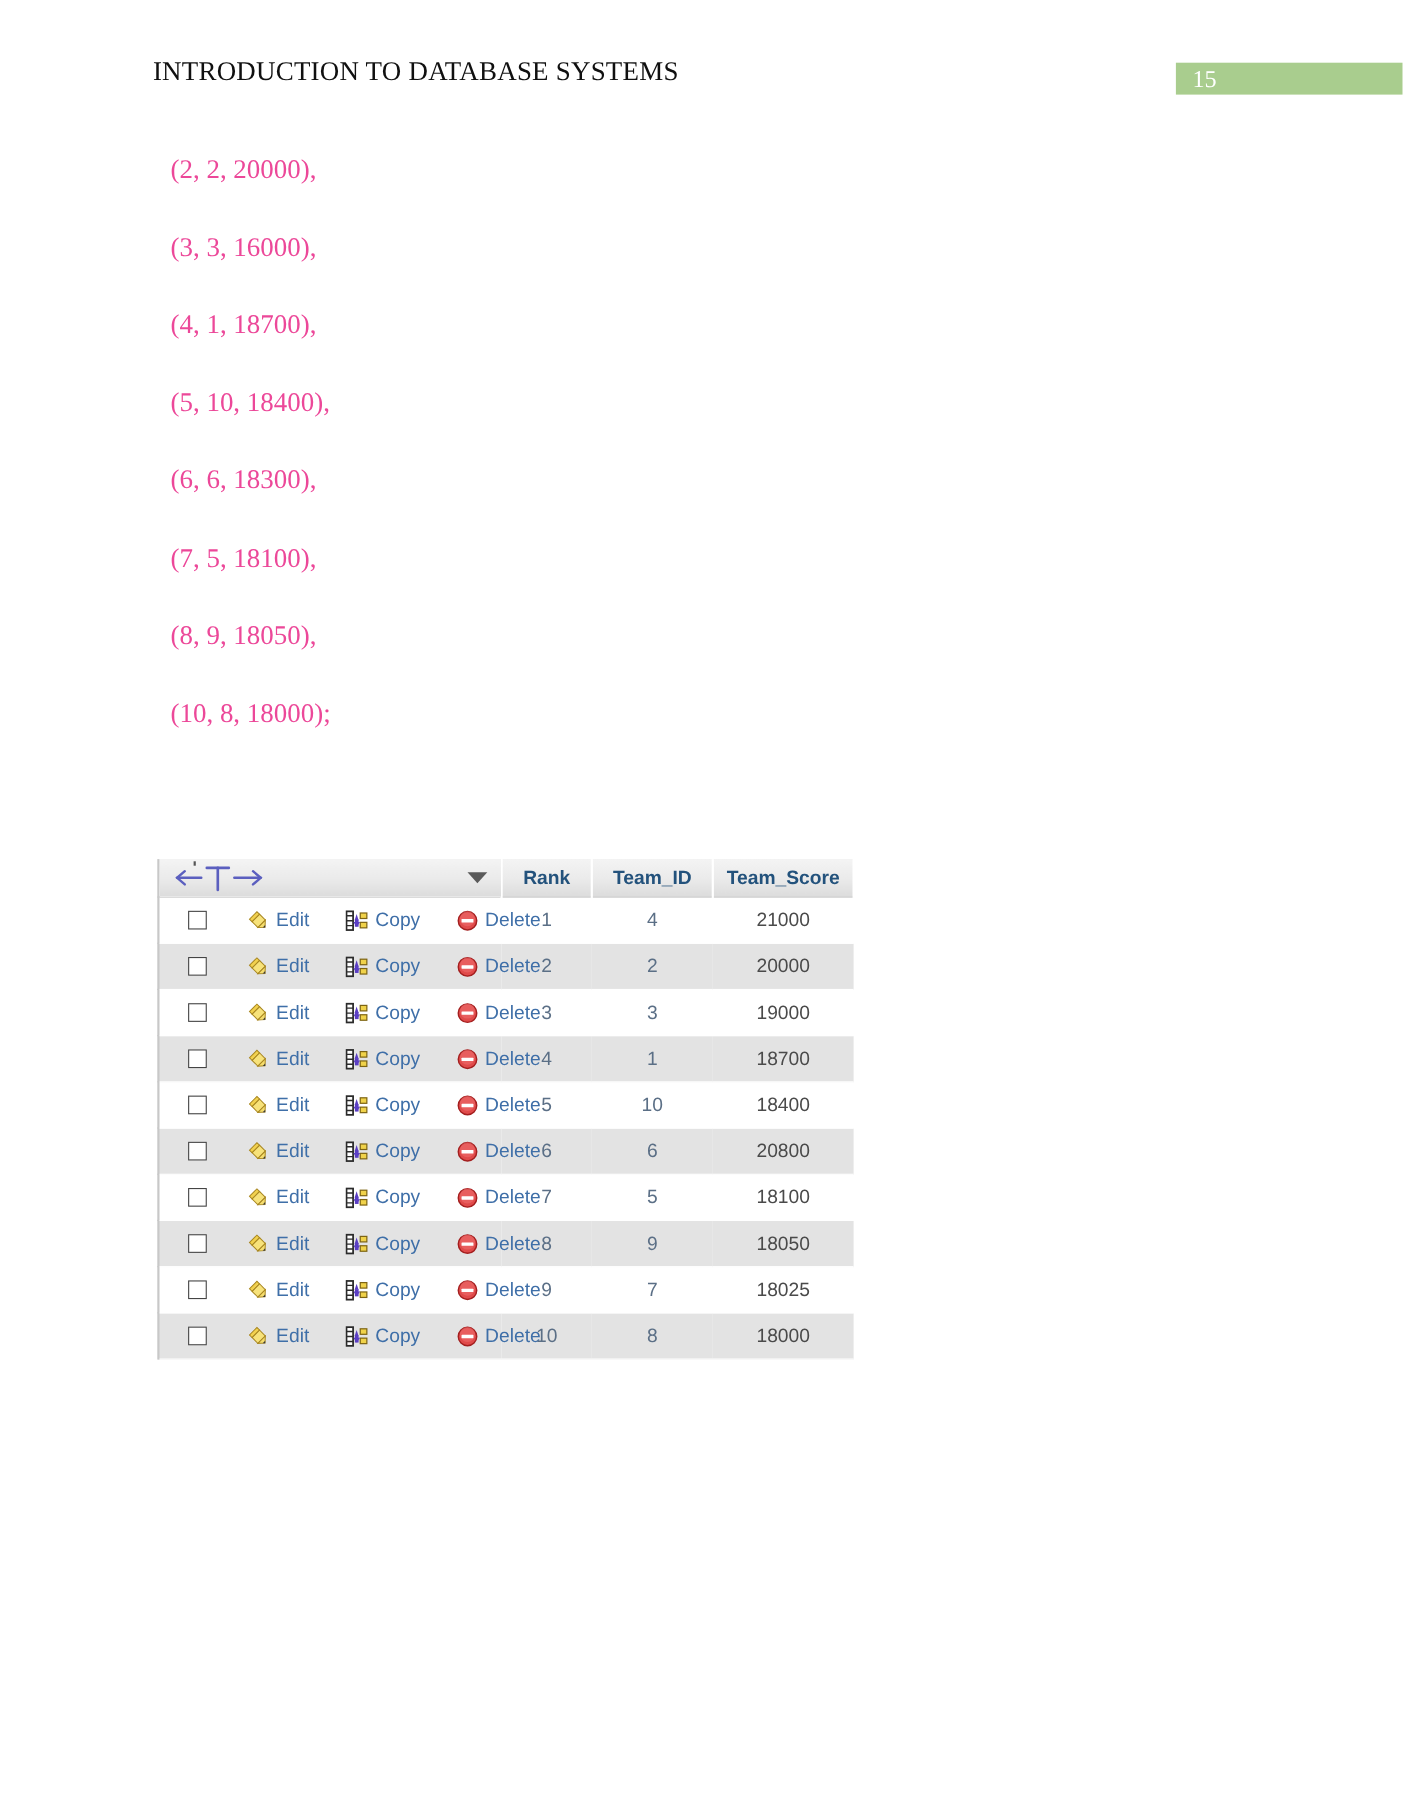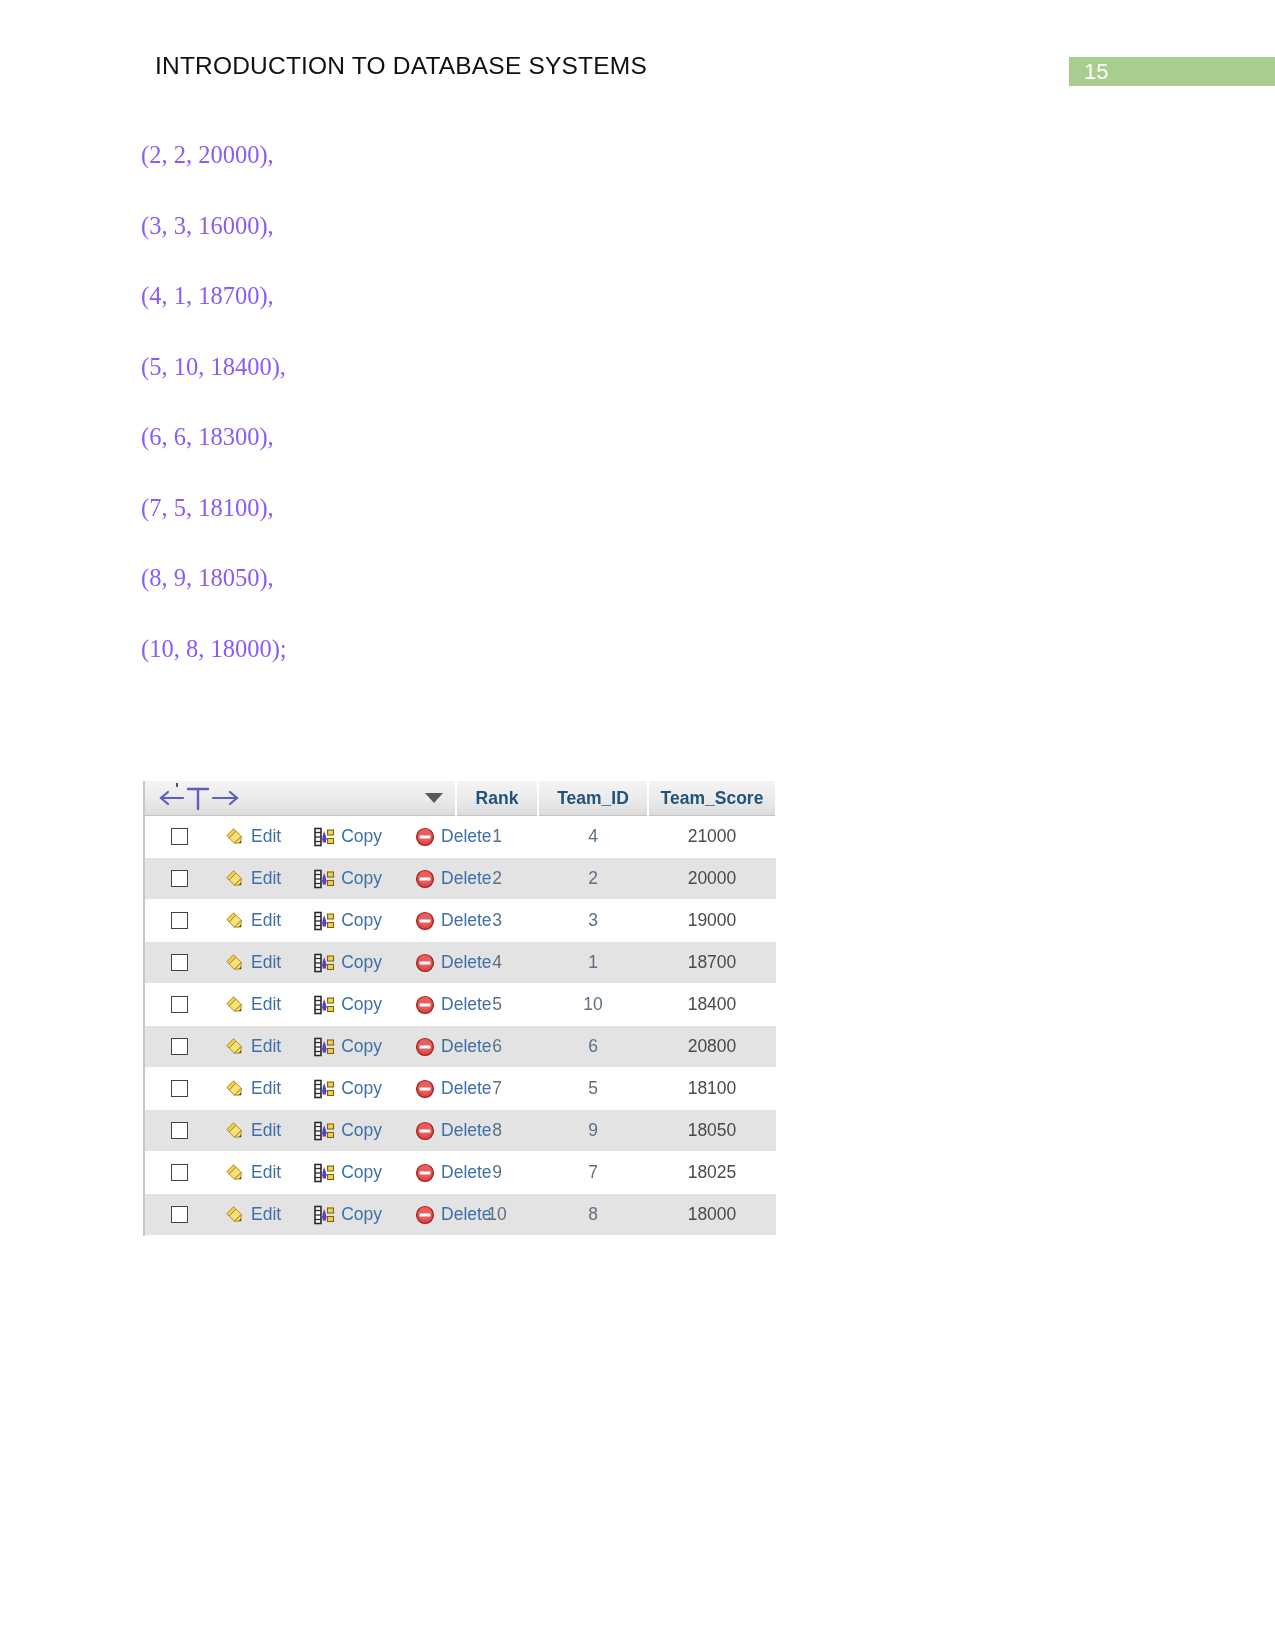--- a/index.html
+++ b/index.html
@@ -18,60 +18,61 @@
   
   #doc-header {
     position: absolute;
     top: 52px;
     left: 0;
     width: 1275px;
     height: 40px;
   }
   #doc-header-title {
     position: absolute;
-    left: 155px;
+    left: 139px;
     top: 0px;
-    font-family: Liberation Sans, sans-serif;
+    font-family: Liberation Serif, serif;
     font-size: 24.5px;
     letter-spacing: 0.2px;
     color: #101010;
     white-space: nowrap;
   }
   #page-number-badge {
     position: absolute;
     left: 1069px;
     top: 5px;
     width: 206px;
     height: 29px;
     background: #a9cd8e;
   }
   #page-number-badge .num {
     position: absolute;
     left: 15px;
     top: 1px;
-    font-family: Liberation Sans, sans-serif;
+    font-family: Liberation Serif, serif;
     font-size: 22px;
     color: #ffffff;
     line-height: 28px;
   }
 
   
   #code-lines {
     position: absolute;
     left: 141px;
     top: 140px;
     width: 700px;
   }
   .code-line {
     font-family: "Liberation Serif", serif;
     font-size: 24.5px;
-    color: #8b5cf6;
+    color: #ec4899;
     height: 70.5px;
     line-height: 30px;
     white-space: nowrap;
+    margin-left: 14px;
   }
 
   
   #results-table-wrap {
     position: absolute;
     left: 143px;
     top: 781px;
     width: 632px;
   }
   table.results {

